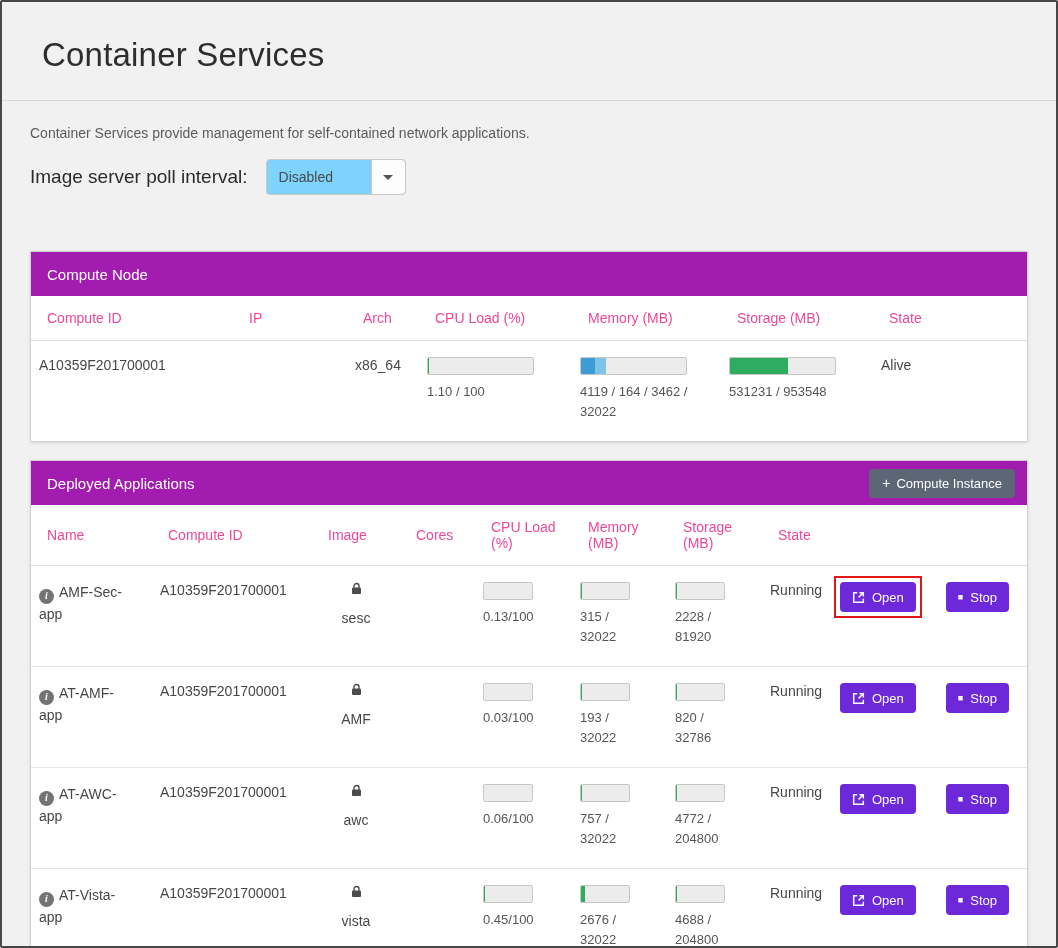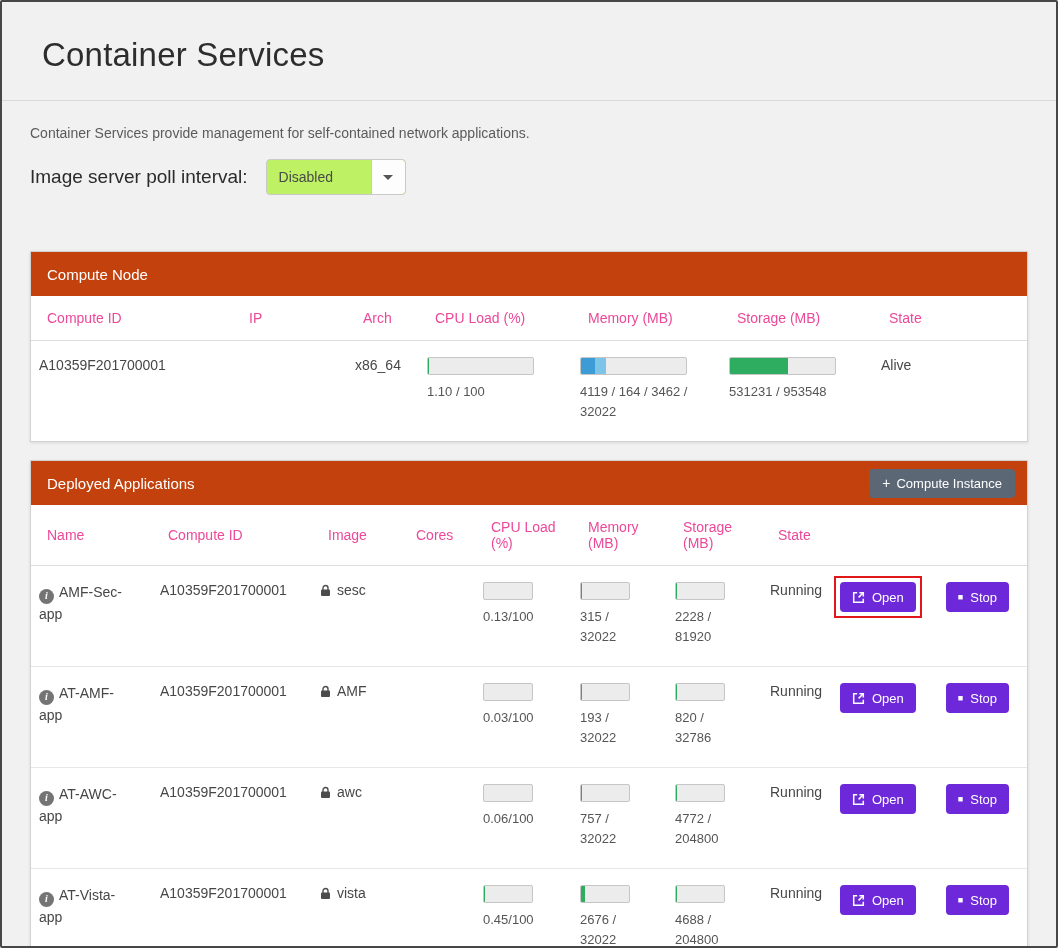--- a/index.html
+++ b/index.html
@@ -12,34 +12,34 @@
     background: #f1f1f1; overflow: hidden;
   }
 
   .page-header { padding: 34px 22px 26px 40px; border-bottom: 1px solid #dadada; }
   .page-title { font-size: 33px; font-weight: 400; color: #2d2d2d; letter-spacing: .2px; }
 
   .page-desc { margin: 24px 28px 0 28px; font-size: 14px; color: #5b5b5b; }
 
   .poll-row { display: flex; align-items: center; gap: 18px; margin: 18px 28px 0 28px; }
   .poll-label { font-size: 19px; color: #2b2b2b; }
-  .dropdown { display: flex; width: 140px; height: 36px; background: #bef264;
+  .dropdown { display: flex; width: 140px; height: 36px; background: #7dd3fc;
               border: 1px solid #c9c9c9; border-radius: 4px; cursor: pointer; justify-content: flex-end; }
   .dropdown-value { flex: 1; display: flex; align-items: center; padding-left: 12px;
                     font-size: 14px; color: #4a4a4a; }
   .dropdown-toggle { width: 34px; display: flex; align-items: center; justify-content: center;
                      border-left: 1px solid #c9c9c9; background: #fdfdfd; border-radius: 0 4px 4px 0; }
   .caret { width: 0; height: 0; border-left: 5px solid transparent;
            border-right: 5px solid transparent; border-top: 5px solid #555; }
 
   .panel { margin: 0 28px; background: #fff; border: 1px solid #d2d2d2;
            box-shadow: 0 1px 3px rgba(0,0,0,.10); }
   .panel-compute { margin-top: 56px; }
   .panel-deployed { margin-top: 18px; }
-  .panel-header { height: 44px; background: #c2410c; color: #fff;
+  .panel-header { height: 44px; background: #a21caf; color: #fff;
                   display: flex; align-items: center; justify-content: space-between;
                   padding: 0 12px 0 16px; font-size: 15px; }
 
   .btn-create { display: inline-flex; align-items: center; gap: 6px; height: 29px;
                 background: #5c6775; color: #fff; border: none; border-radius: 4px;
                 padding: 0 13px; font-size: 13px; font-family: inherit; cursor: pointer; }
   .plus-glyph { font-size: 14px; }
 
   table { width: 100%; border-collapse: collapse; table-layout: fixed; }
   th { text-align: left; font-weight: 400; font-size: 14px; color: #ec4899;
@@ -60,21 +60,21 @@
   .bar-label { margin-top: 7px; font-size: 13px; color: #555; line-height: 1.5; }
   .bar-label-lg { max-width: 140px; }
   .bar-label-sm { max-width: 62px; }
 
   .name-wrap { max-width: 90px; line-height: 1.45; }
   .info-icon { display: inline-flex; width: 15px; height: 15px; border-radius: 50%;
                background: #747474; color: #fff; font-size: 10px; font-weight: bold;
                align-items: center; justify-content: center; margin-right: 5px;
                font-family: "Liberation Serif", serif; font-style: italic;
                vertical-align: -2px; cursor: pointer; }
-  .image-wrap { display: flex; align-items: center; gap: 6px; }
+  .image-wrap { display: flex; align-items: center; gap: 15px; flex-direction: column; }
 
   .btn-teal { display: inline-flex; align-items: center; gap: 7px; height: 30px;
               background: #6d28d9; color: #fff; border: none; border-radius: 4px;
               padding: 0 12px; font-size: 13px; font-family: inherit; cursor: pointer; text-align: right; }
   .stop-glyph { font-size: 9px; line-height: 1; }
   .actions { display: flex; gap: 30px; align-items: flex-start; }
   .open-wrap { position: relative; display: inline-block; }
   .open-wrap.highlighted::before { content: ""; position: absolute; inset: -6px;
               border: 2px solid #e0181c; pointer-events: none; }
 </style>

